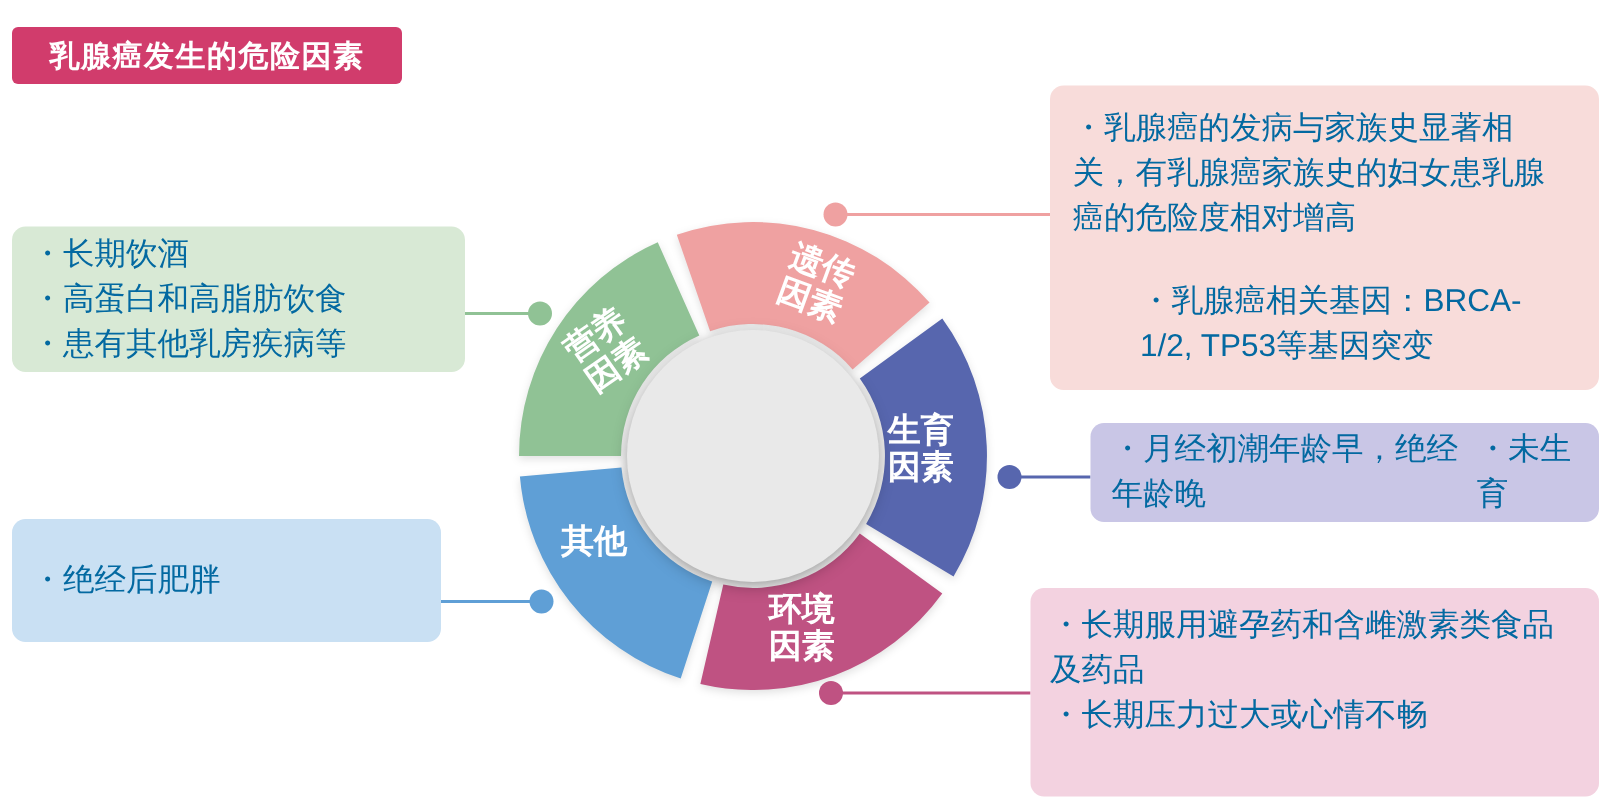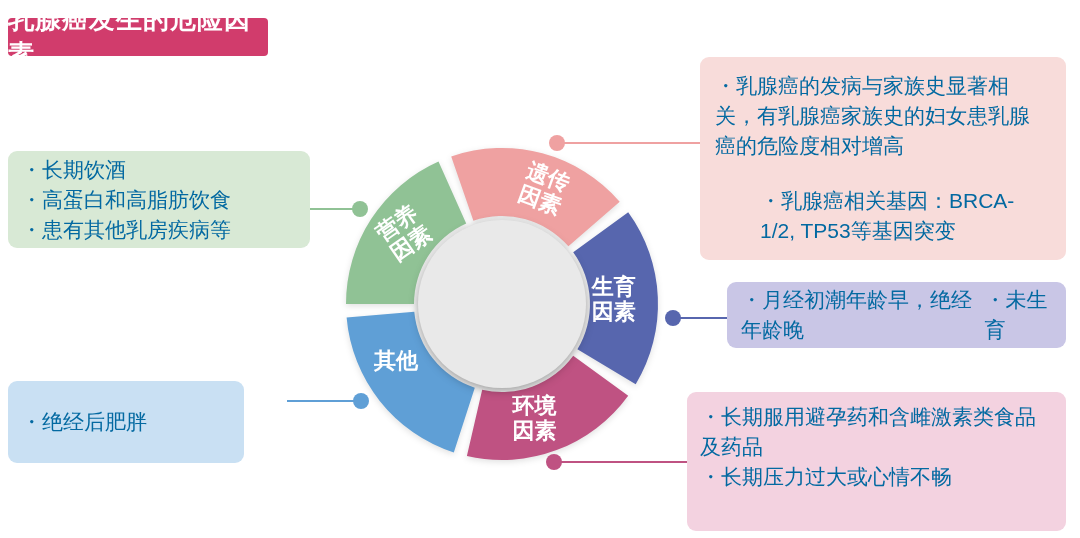--- a/index.html
+++ b/index.html
@@ -4,34 +4,34 @@
 <style>
   html,body{margin:0;padding:0;background:#ffffff;}
   body{font-family:"Liberation Sans","DejaVu Sans",sans-serif;}
   #stage{
     position:relative;width:1080px;height:538px;background:#ffffff;overflow:hidden;
   }
   #overlay{position:absolute;left:0;top:0;width:1080px;height:538px;}
   #title-badge{
     position:absolute;left:8px;top:18px;width:260px;height:38px;
     display:flex;align-items:center;justify-content:center;
-    color:#ffffff;font-size:26px;font-weight:bold;border-radius:4px;
+    color:#ffffff;font-size:20px;font-weight:bold;border-radius:4px;
     letter-spacing:1px;box-sizing:border-box;
   }
   .callout{
     position:absolute;box-sizing:border-box;border-radius:9px;
     color:#0369a1;font-size:21px;line-height:1.42;text-align:left;
   }
   .callout p{margin:0;}
   #callout-genetic{left:700px;top:57px;width:366px;min-height:194px;padding:14px 24px 14px 15px;}
   #callout-genetic p + p{margin-top:26px;margin-left:45px;}
   #callout-fertility{left:727px;top:282px;width:339px;min-height:65px;padding:3px 12px 3px 14px;display:flex;flex-direction:row;justify-content:center;}
   #callout-environment{left:687px;top:392px;width:379px;min-height:139px;padding:10px 12px 10px 13px;}
   #callout-nutrition{left:8px;top:151px;width:302px;min-height:95px;padding:4px 10px 4px 13px;display:flex;flex-direction:column;justify-content:center;}
-  #callout-other{left:8px;top:381px;width:236px;min-height:82px;padding:11px 10px 11px 13px;display:flex;flex-direction:column;justify-content:center;}
+  #callout-other{left:8px;top:346px;width:286px;min-height:82px;padding:11px 10px 11px 13px;display:flex;flex-direction:column;justify-content:center;}
   .seg-label{
     font-size:22px;font-weight:bold;fill:#ffffff;text-anchor:middle;
     font-family:"Liberation Sans","DejaVu Sans",sans-serif;
   }
   .hub{filter:drop-shadow(0px 3px 5px rgba(0,0,0,0.30));}
   .donut-group{filter:drop-shadow(0px 2px 3px rgba(0,0,0,0.12));}
   .connector-line{stroke-width:2;fill:none;}
 </style>
 </head>
 <body>

